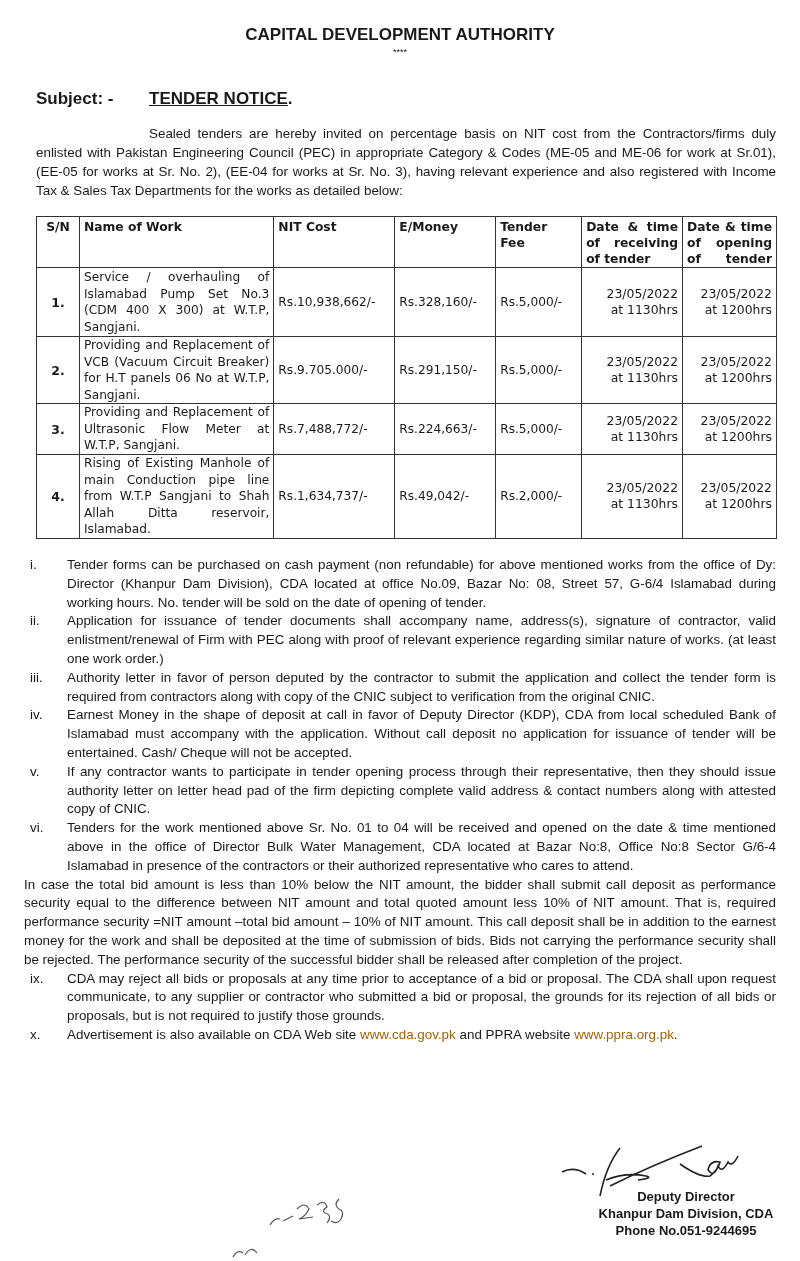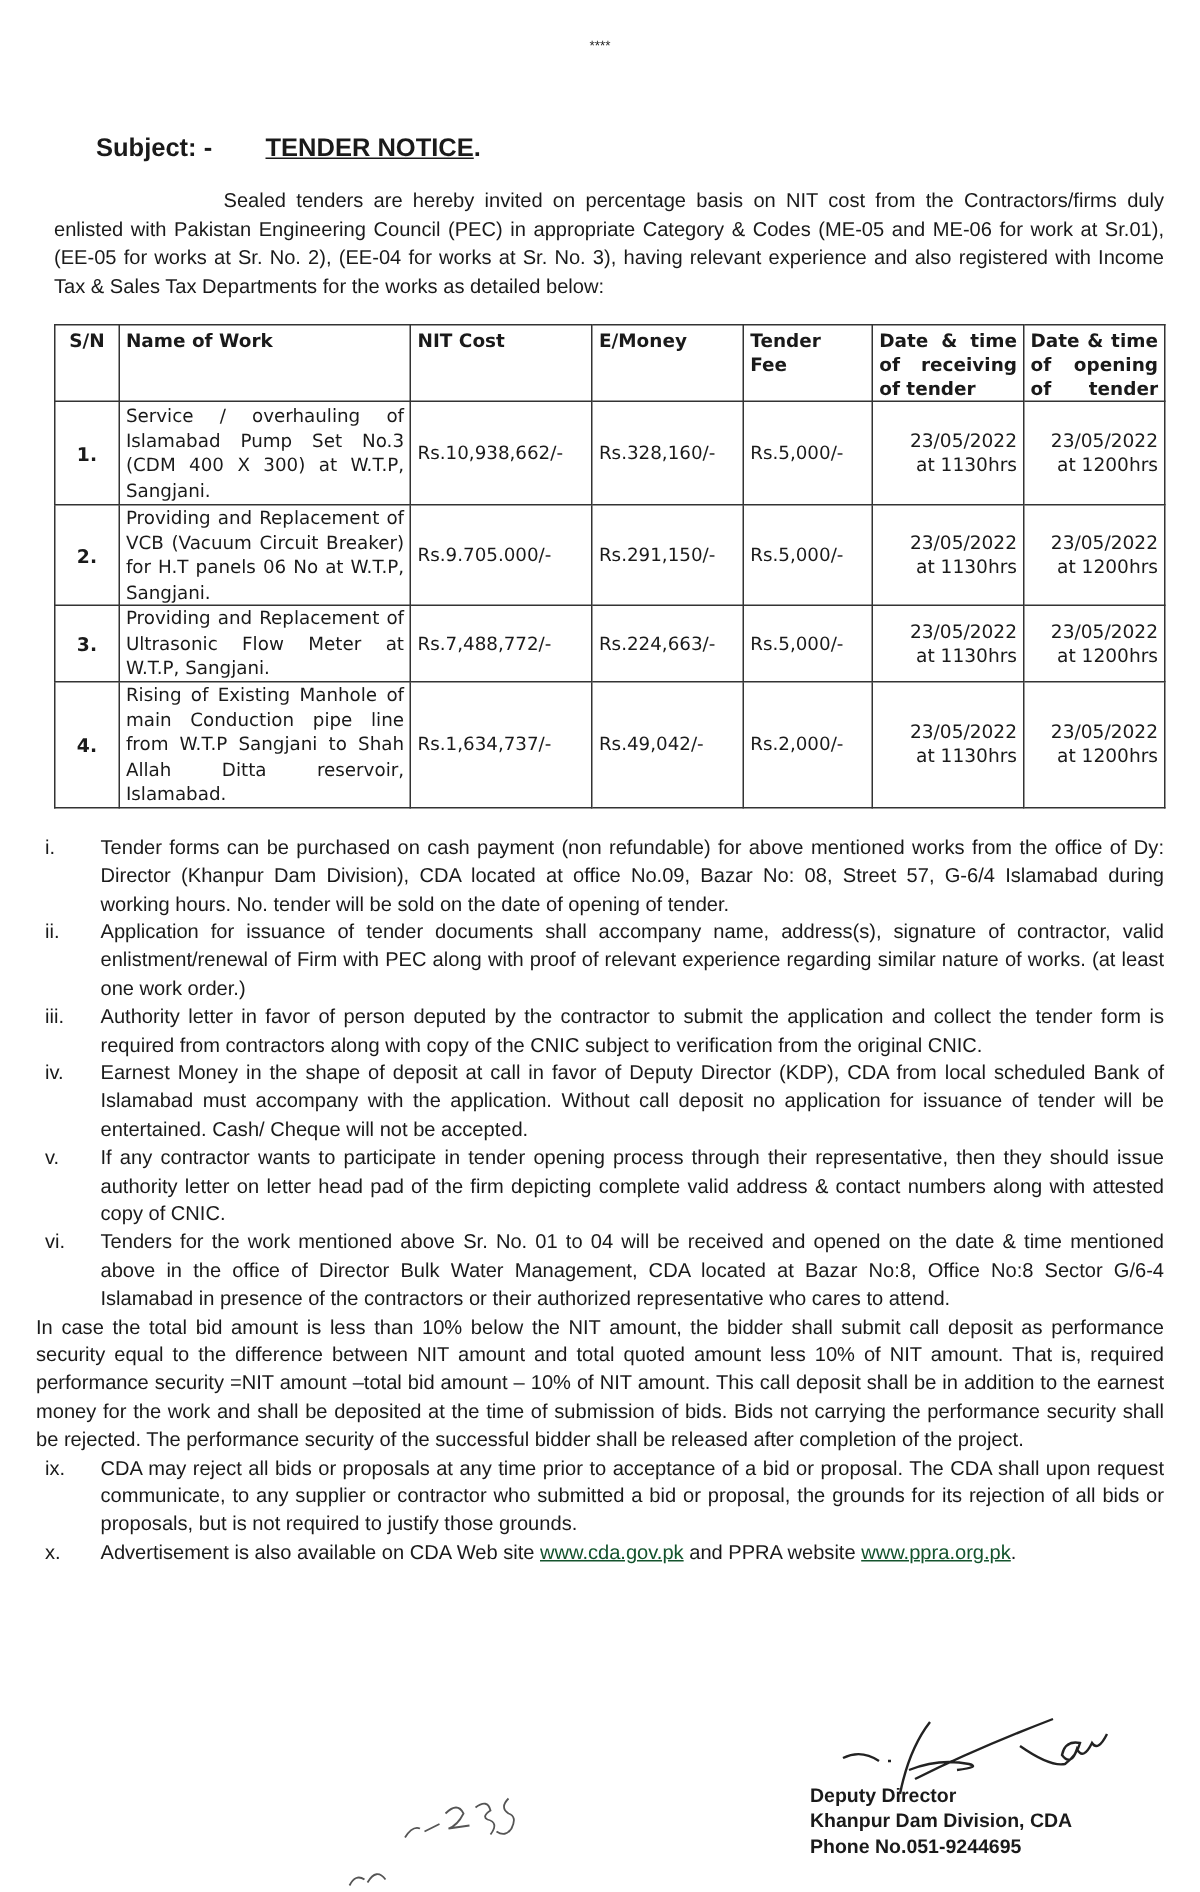--- a/index.html
+++ b/index.html
@@ -4,21 +4,21 @@
 <style>
   html, body { margin: 0; padding: 0; background: #ffffff; }
   body {
     width: 800px; height: 1261px; position: relative; overflow: hidden;
     font-family: "Liberation Sans", sans-serif; color: #1a1a1a;
   }
   .header { position: absolute; top: 24px; left: 0; width: 800px; text-align: center; }
   .org { font-size: 17px; font-weight: bold; letter-spacing: 0px; line-height: 22px; }
   .division { font-size: 16px; line-height: 20px; }
   .stars { font-size: 9px; line-height: 10px; margin-top: 1px; }
-  .subject { position: absolute; top: 89px; left: 36px; font-size: 17px; font-weight: bold; margin-left: 28px; }
+  .subject { position: absolute; top: 89px; left: 36px; font-size: 17px; font-weight: bold; }
   .subject .lbl { display: inline-block; width: 113px; }
   .subject .ttl { text-decoration: underline; }
   .intro {
     position: absolute; top: 124px; left: 36px; width: 740px;
     font-size: 13.4px; line-height: 19px; text-align: justify;
   }
   .intro .indent { display: inline-block; width: 113px; }
   table.tender {
     position: absolute; top: 216px; left: 36px; width: 741px;
     border-collapse: collapse; font-size: 13px;
@@ -29,29 +29,30 @@
     font-family: "DejaVu Sans", sans-serif; font-size: 12.3px; line-height: 16px; padding-top: 2px;
   }
   table.tender td.sn { text-align: center; font-weight: bold; font-family: "DejaVu Sans", sans-serif; font-size: 12.5px; }
   table.tender td.work { text-align: justify; line-height: 16.5px; font-family: "DejaVu Sans", sans-serif; font-size: 12.2px; }
   table.tender td.money { text-align: left; font-family: "DejaVu Sans", sans-serif; font-size: 12.2px; }
   table.tender td.date { text-align: right; font-family: "DejaVu Sans", sans-serif; font-size: 12.4px; line-height: 16px; }
   .notes { position: absolute; top: 556px; left: 24px; width: 752px; font-size: 13.4px; line-height: 18.8px; }
   .note { display: flex; margin-bottom: 0; }
   .note .num { width: 43px; flex: none; text-align: left; padding-left: 6px; box-sizing: border-box; }
   .note .txt { flex: 1; text-align: justify; }
-  .note .txt a { color: #14532d; text-decoration: underline; }
-  .signature-block { position: absolute; top: 1188px; left: 540px; width: 210px; text-align: left; font-weight: bold; font-size: 13px; line-height: 17px; }
+  .note .txt a { color: #a16207; }
+  .signature-block { position: absolute; top: 1188px; left: 581px; width: 210px; text-align: center; font-weight: bold; font-size: 13px; line-height: 17px; }
   .sig-svg { position: absolute; top: 1140px; left: 530px; }
   .scribble { position: absolute; top: 1165px; left: 225px; }
 </style>
 </head>
 <body>
 
 <div class="header">
+  <div class="org">CAPITAL DEVELOPMENT AUTHORITY</div>
   <div class="stars">****</div>
 </div>
 
 <div class="subject">
   <span class="lbl">Subject: -</span><span class="ttl">TENDER NOTICE</span><span>.</span>
 </div>
 
 <div class="intro"><span class="indent"></span><span>Sealed tenders are hereby invited on percentage basis on NIT cost from the Contractors/firms duly enlisted with Pakistan Engineering Council (PEC) in appropriate Category &amp; Codes (ME-05 and ME-06 for work at Sr.01), (EE-05 for works at Sr. No. 2), (EE-04 for works at Sr. No. 3), having relevant experience and also registered with Income Tax &amp; Sales Tax Departments for the works as detailed below:</span></div>
 
 <table class="tender">

